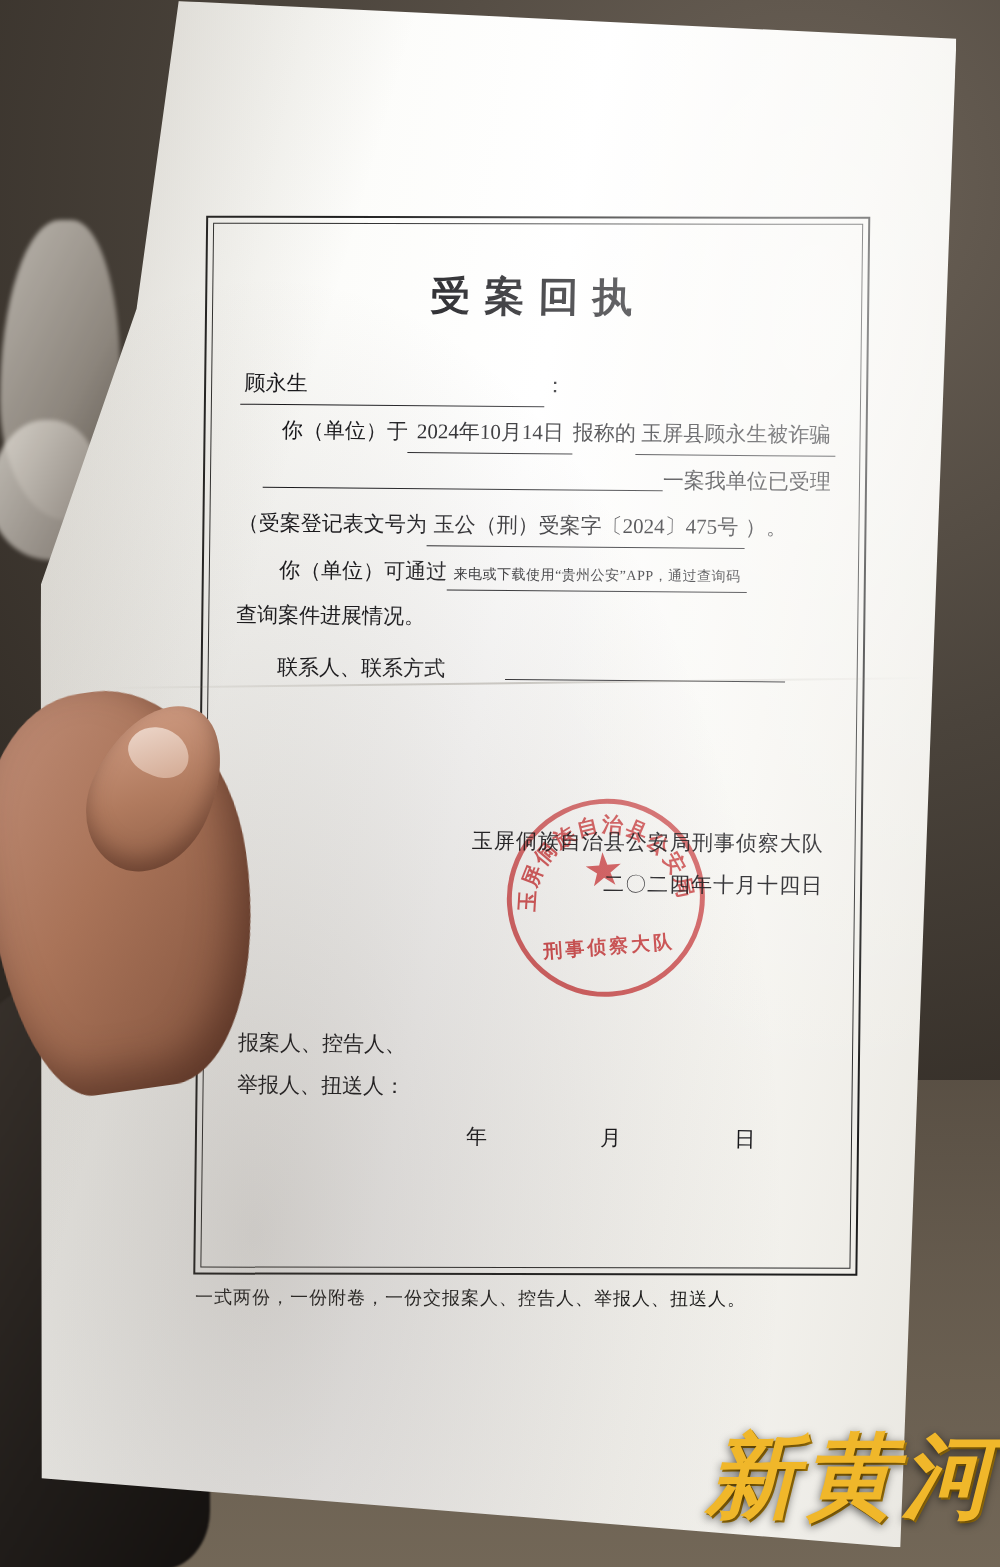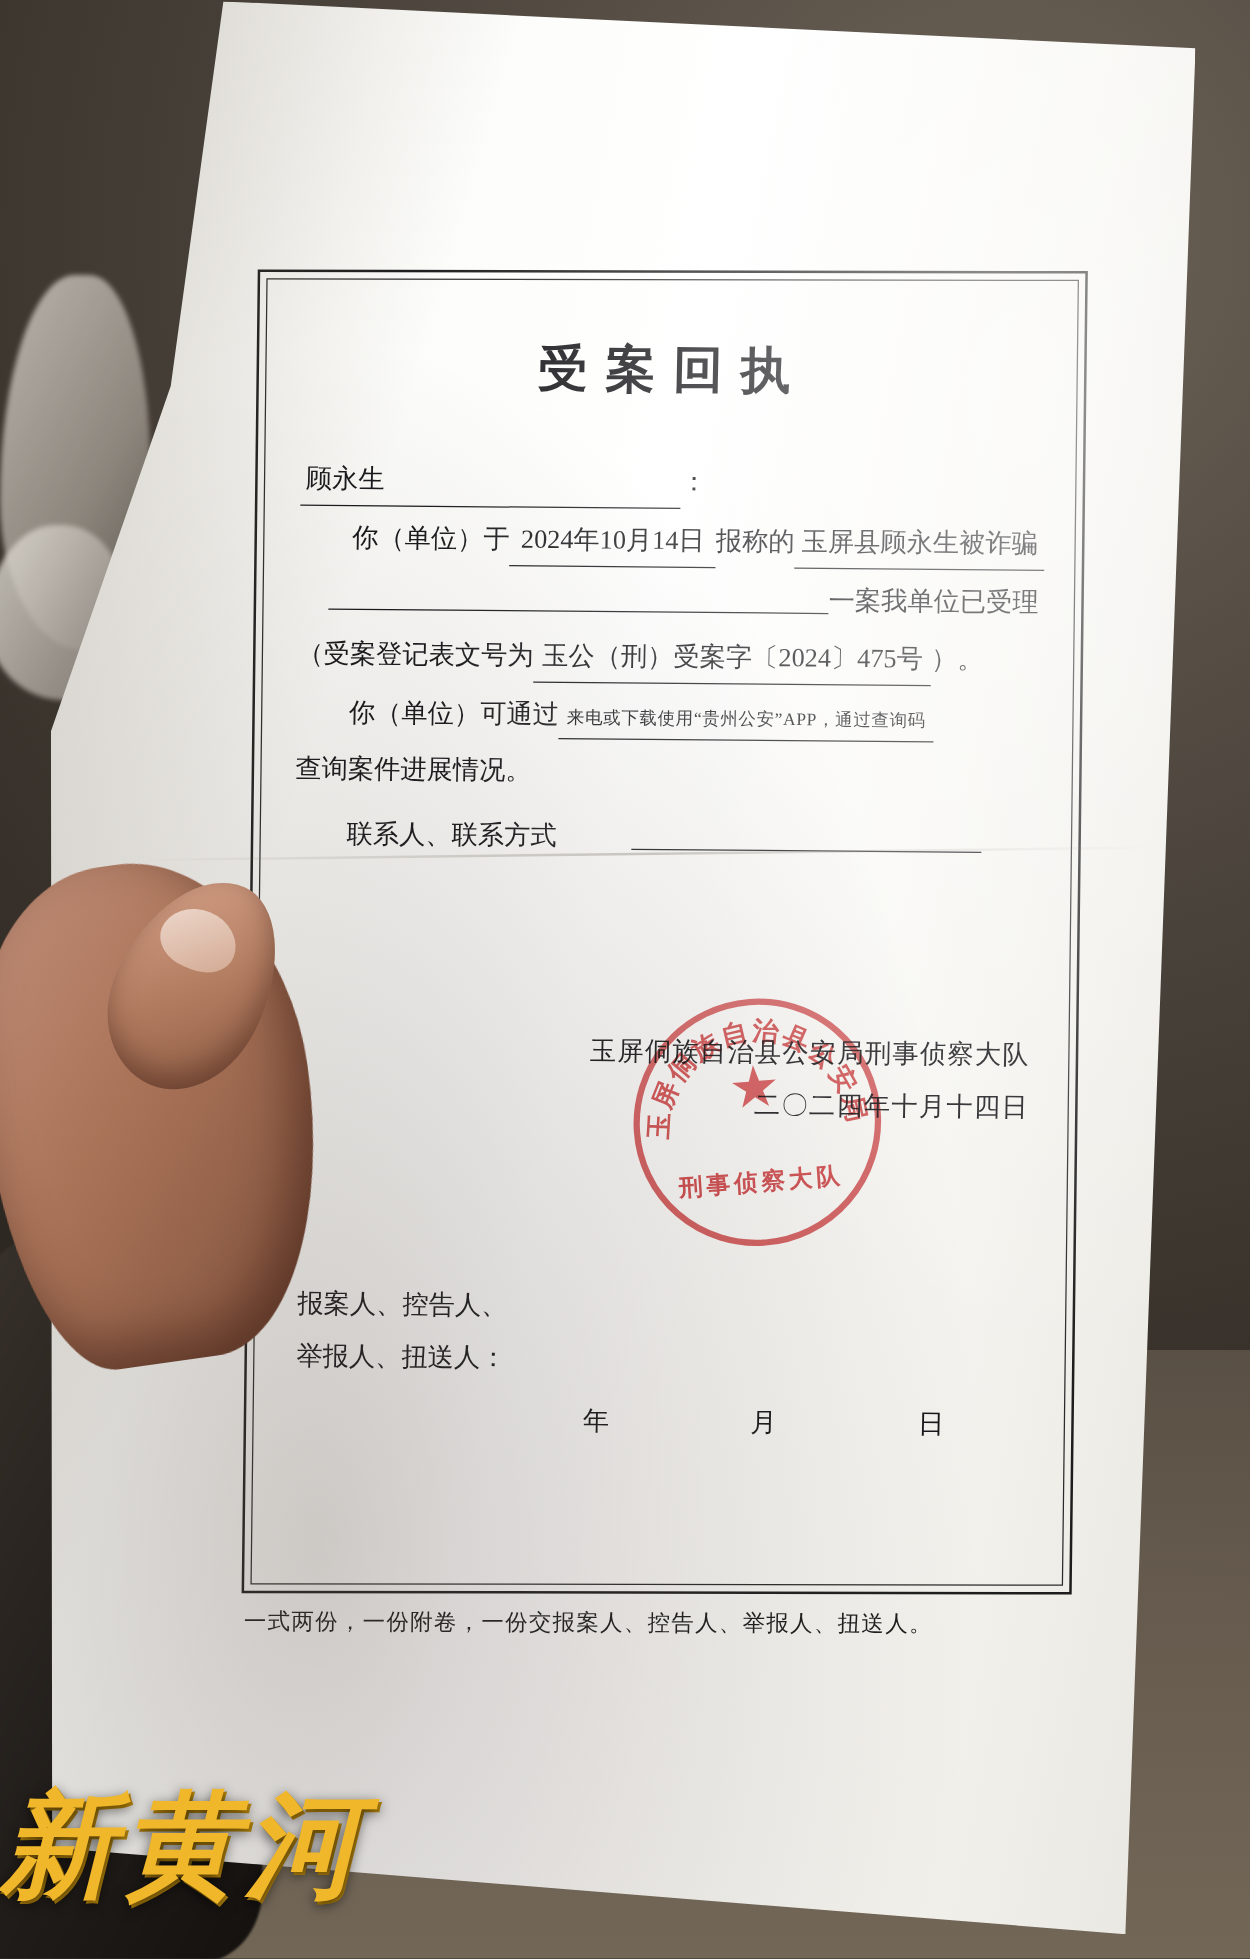--- a/index.html
+++ b/index.html
@@ -147,21 +147,21 @@
   }
   .footnote{
     position:absolute;left:168px;top:1282px;width:690px;
     font-size:18px;color:#1b1b1b;letter-spacing:1px;
     transform:rotate(-0.3deg);
   }
   
   .hw{font-family:"Liberation Serif",serif;}
   
   #watermark{
-    position:absolute;left:0;right:0;bottom:28px;text-align:left;
+    position:absolute;left:0;right:0;bottom:28px;text-align:right;
     font-size:92px;font-weight:700;letter-spacing:6px;
     color:#f0b72a;
     font-family:"DejaVu Serif","Liberation Serif",serif;
     text-shadow:0 3px 10px rgba(0,0,0,.65), 2px 2px 0 #b8860b;
     font-style:italic;
     pointer-events:none;
   }
 </style>
 </head>
 <body>

